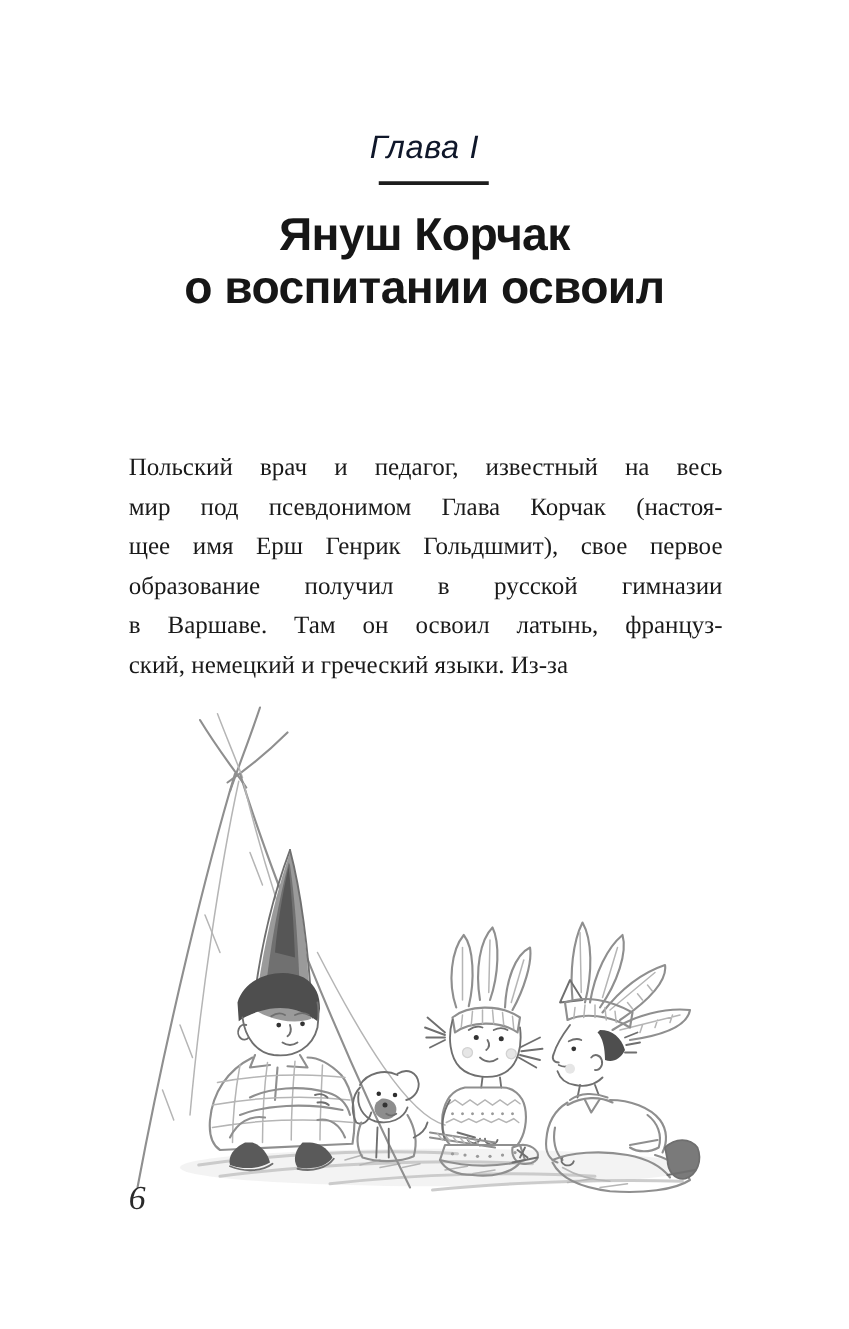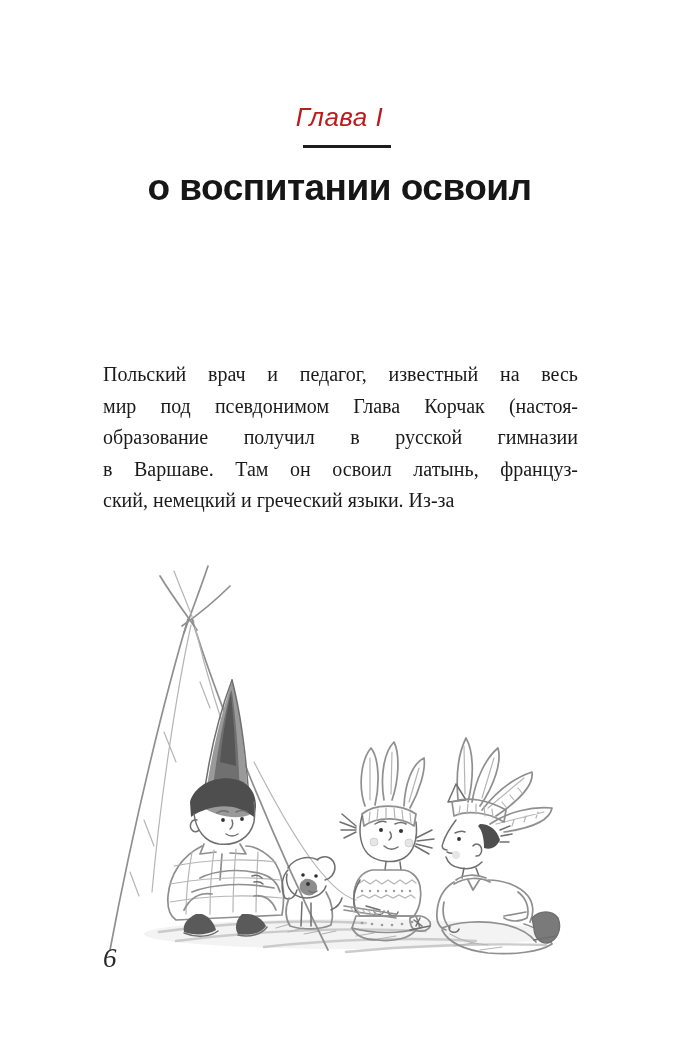--- a/index.html
+++ b/index.html
@@ -3,21 +3,21 @@
 <meta charset="utf-8">
 <style>
   html,body{margin:0;padding:0;background:#fff;}
   .page{
     position:relative;width:679px;height:1063px;background:#ffffff;
     overflow:hidden;font-family:"Liberation Serif",serif;color:#1c1c1c;
   }
   .chapter{
     position:absolute;top:102px;left:0;width:100%;text-align:center;
     font-family:"Liberation Sans",sans-serif;font-style:italic;
-    font-size:26px;font-weight:500;color:#b91c1c;letter-spacing:.5px;
+    font-size:26px;font-weight:500;color:#0f172a;letter-spacing:.5px;
   }
   .chapter-rule{
     position:absolute;top:145px;left:50%;margin-left:-37px;
     width:88px;height:3px;background:#1d1d1d;
   }
   .title{
     position:absolute;top:167px;left:0;width:100%;text-align:center;
     font-family:"Liberation Sans",sans-serif;font-weight:bold;
     font-size:37px;line-height:42px;color:#161616;letter-spacing:-.5px;
   }
@@ -42,26 +42,28 @@
 </style>
 </head>
 <body>
 
 <div class="page">
 
   <div class="chapter">Глава I</div>
   <div class="chapter-rule"></div>
 
   <div class="title">
+    <div>Януш Корчак</div>
     <div>о воспитании освоил</div>
   </div>
 
   <div class="para">
     <div class="pline">Польский врач и педагог, известный на весь</div>
     <div class="pline">мир под псевдонимом Глава Корчак (настоя-</div>
+    <div class="pline">щее имя Ерш Генрик Гольдшмит), свое первое</div>
     <div class="pline">образование получил в русской гимназии</div>
     <div class="pline">в Варшаве. Там он освоил латынь, француз-</div>
     <div class="pline last">ский, немецкий и греческий языки. Из-за</div>
   </div>
 
   <svg class="illo" viewBox="0 0 470 395" role="img" aria-label="Pencil sketch: children playing Indians by a teepee — a boy in a plaid shirt squatting at the tent entrance, a puppy, a girl with a feather headband sitting cross-legged, and a kneeling boy in a feather headdress">
 
     <g>
       <ellipse cx="245" cy="372" rx="205" ry="15" fill="#dcdcdc" opacity="0.35"></ellipse>
       <path class="hatch" d="M55,370 C120,361 200,357 262,361"></path>

